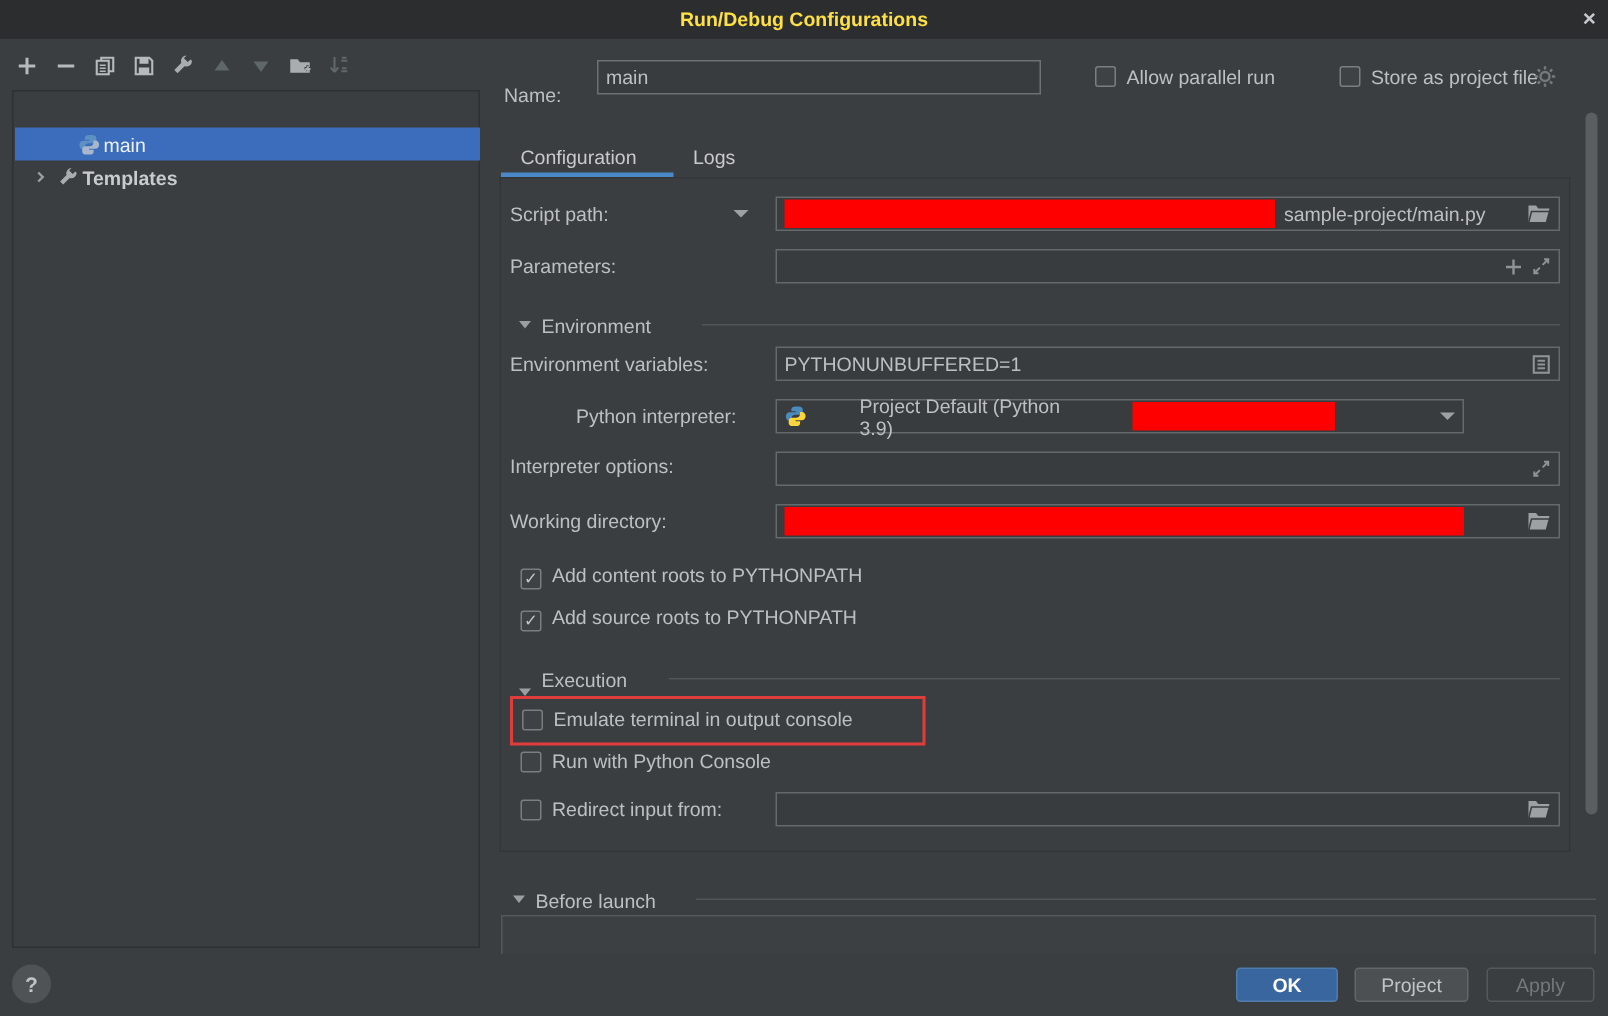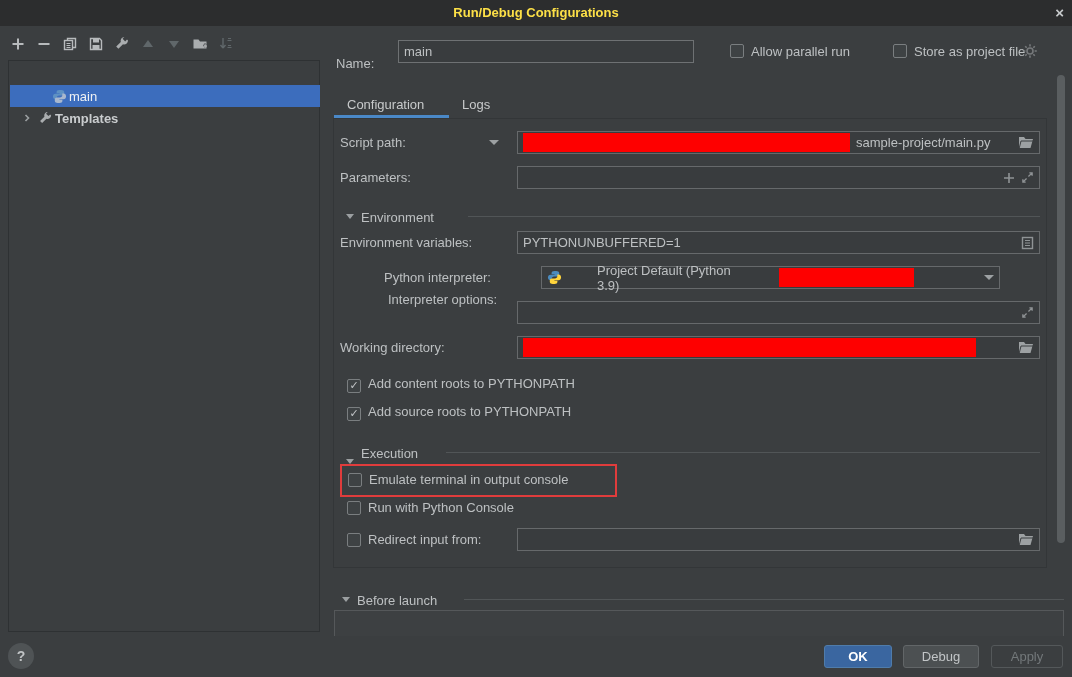--- a/index.html
+++ b/index.html
@@ -220,34 +220,34 @@
   <span class="grow">PYTHONUNBUFFERED=1</span>
   <span>
     <svg width="13" height="14" viewBox="0 0 13 14">
         <rect x="1.5" y="1.5" width="10" height="11" fill="none" stroke="#8f9395" stroke-width="1.4"></rect>
         <path d="M4 4.5h5M4 7h5M4 9.5h5" stroke="#8f9395" stroke-width="1.2"></path>
       </svg>
     </span>
 </div>
 
 <div class="abs lbl" style="left:340px; top:266px;margin-left:44px;">Python interpreter:</div>
-<div class="abs field" style="left:541px; top:266px; width:459px;gap:35px;">
+<div class="abs field" style="left:517px; top:266px; width:459px;gap:35px;">
   <span>
     <svg width="15" height="15" viewBox="0 0 16 16">
         <path fill="#4b8bbe" d="M7.9 1c-1.9 0-3 .8-3 2.1v1.4h3.2v.6H3.6C2.1 5.1 1 6.4 1 8.1s1.1 3 2.6 3H5V9.4C5 8 6.1 7 7.5 7h3.4c1.2 0 2.1-1 2.1-2.1V3.1C13 1.8 11.6 1 9.9 1H7.9z"></path>
         <path fill="#ffd43b" d="M8.1 15c1.9 0 3-.8 3-2.1v-1.4H7.9v-.6h4.5c1.5 0 2.6-1.3 2.6-3s-1.1-3-2.6-3H11v1.7C11 8 9.9 9 8.5 9H5.1C3.9 9 3 10 3 11.1v1.8C3 14.2 4.4 15 6.1 15h2z"></path>
       </svg>
     </span>
   <span>Project Default (Python 3.9)</span>
   <span class="red" style="width:146px;"></span>
   <span class="grow"></span>
   <span class="tri-down"></span>
 </div>
 
-<div class="abs lbl" style="left:340px; top:288px;margin-left:48px;">Interpreter options:</div>
+<div class="abs lbl" style="left:340px; top:299px;">Interpreter options:</div>
 <div class="abs field" style="left:517px; top:301px; width:523px;">
   <span class="grow"></span>
   <span>
     <svg width="13" height="13" viewBox="0 0 14 14">
         <path d="M9 2h3v3M12 2L8 6M5 12H2V9M2 12l4-4" stroke="#8f9395" stroke-width="1.4" fill="none"></path>
       </svg>
     </span>
 </div>
 
 <div class="abs lbl" style="left:340px; top:336px;">Working directory:</div>
@@ -297,14 +297,14 @@
 <div class="abs" style="left:342px; top:589px; display:flex; align-items:center;">
   <span class="sec-arrow"></span>
   <span class="lbl">Before launch</span>
 </div>
 <div class="abs sec-line" style="left:464px; top:599px; width:600px;"></div>
 <div class="abs bl-box"></div>
 
 <div class="abs scroll-thumb"></div>
 
 <div class="abs btn btn-ok">OK</div>
-<div class="abs btn btn-cancel">Debug</div>
+<div class="abs btn btn-cancel">Project</div>
 <div class="abs btn btn-apply">Apply</div>
 
 </body></html>

